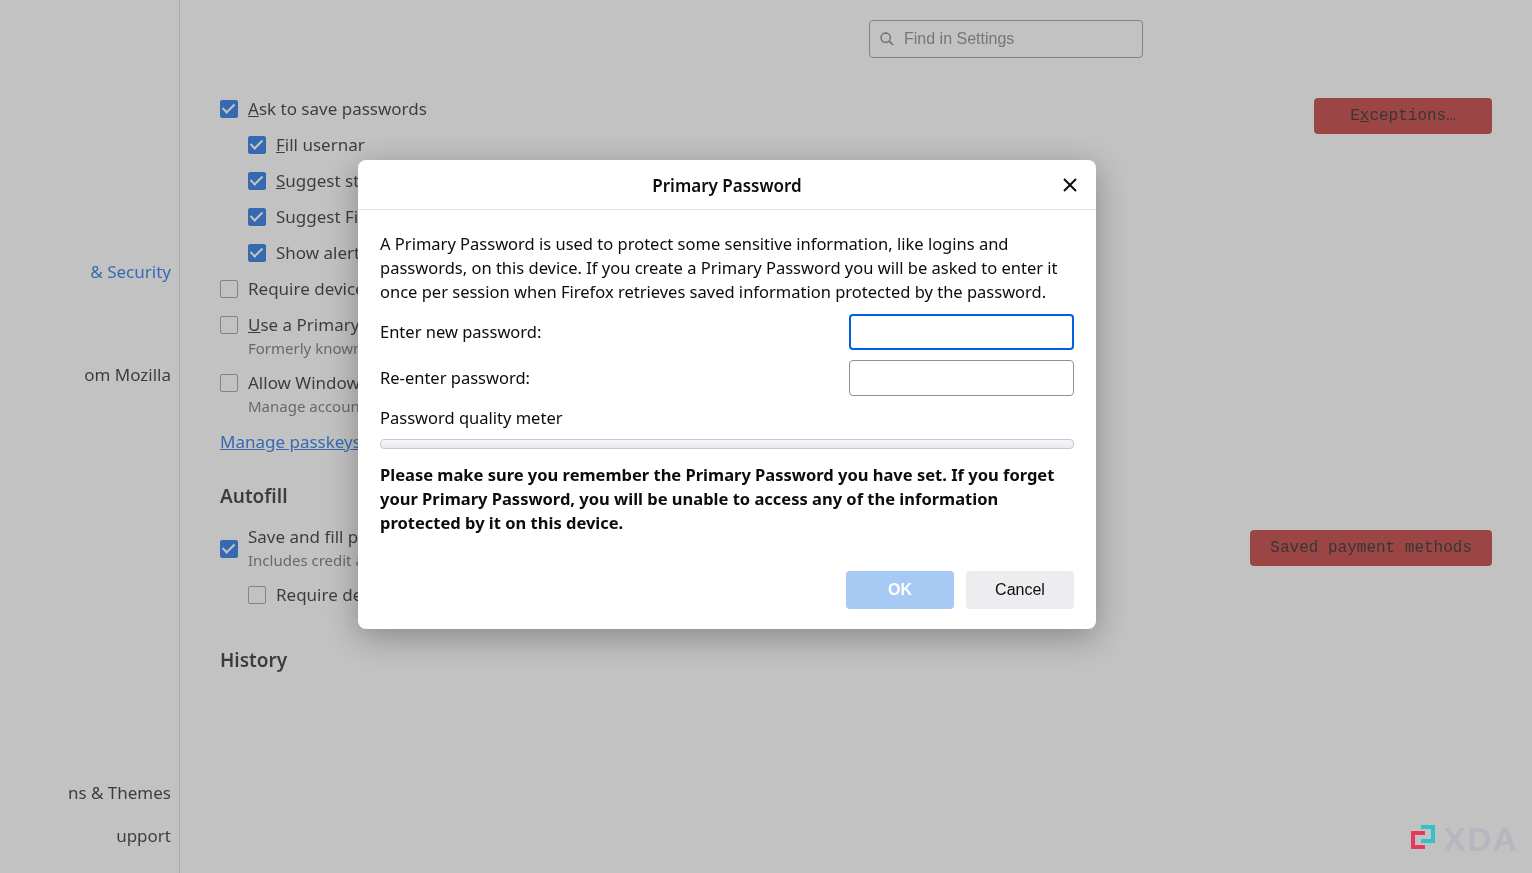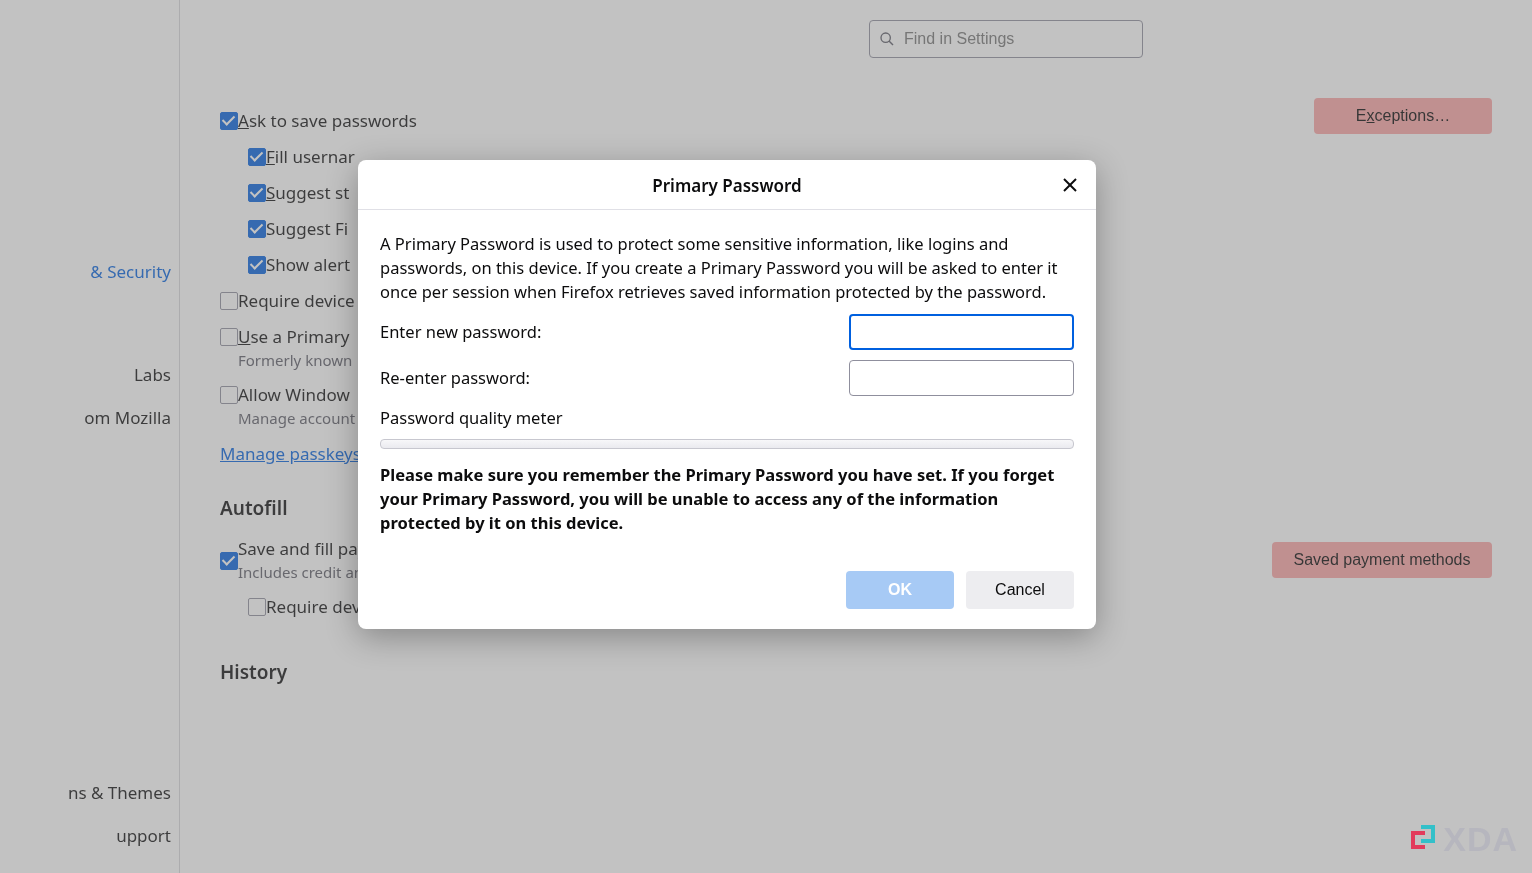--- a/index.html
+++ b/index.html
@@ -62,21 +62,21 @@
   left: 10px; top: 50%;
   transform: translateY(-50%);
   width: 16px; height: 16px;
   stroke: #5b5b66;
   fill: none;
 }
 .option-row {
   display: flex;
   align-items: flex-start;
   margin-bottom: 14px;
-  margin-top: 12px;
+  gap: 10px;
 }
 .option-row.indent-0 { margin-left: 0; }
 .option-row.indent-1 { margin-left: 28px; }
 .option-row .label { font-size: 17px; line-height: 22px; }
 .option-row .sublabel { font-size: 15px; color: #5b5b66; margin-top: 2px; }
 .option-row .textcol { display: flex; flex-direction: column; }
 input[type=checkbox].cb {
   appearance: none;
   width: 18px; height: 18px;
   border: 1.5px solid #8f8f9d;
@@ -94,27 +94,28 @@
   content: "";
   position: absolute;
   left: 4px; top: 0px;
   width: 5px; height: 10px;
   border: solid #fff;
   border-width: 0 2.5px 2.5px 0;
   transform: rotate(45deg);
 }
 .right-btn {
   margin-left: auto;
-  background: #fca5a5;
+  background: #b91c1c;
   border: none;
   padding: 9px 20px;
   font-size: 16px;
   border-radius: 4px;
   cursor: pointer;
   min-width: 178px;
+  font-family: Liberation Mono, monospace;
 }
 .top-options {
   display: flex;
   align-items: flex-start;
   gap: 10px;
 }
 .top-left { flex: 0 0 560px; }
 .section-head {
   font-size: 19px;
   font-weight: 600;
@@ -273,21 +274,20 @@
   border-left: none;
 }
 </style>
 </head>
 <body>
 
 <div class="settings-bg">
   <div class="sidebar">
     <div class="sidebar-item active"> &amp; Security</div>
     <div class="sidebar-spacer"></div>
-    <div class="sidebar-item"> Labs</div>
     <div class="sidebar-item">om Mozilla</div>
     <div class="sidebar-bottom">
       <div class="sidebar-item">ns &amp; Themes</div>
       <div class="sidebar-item">upport</div>
     </div>
   </div>
 
   <div class="main">
     <div class="search-wrap">
       <div class="search-box">

